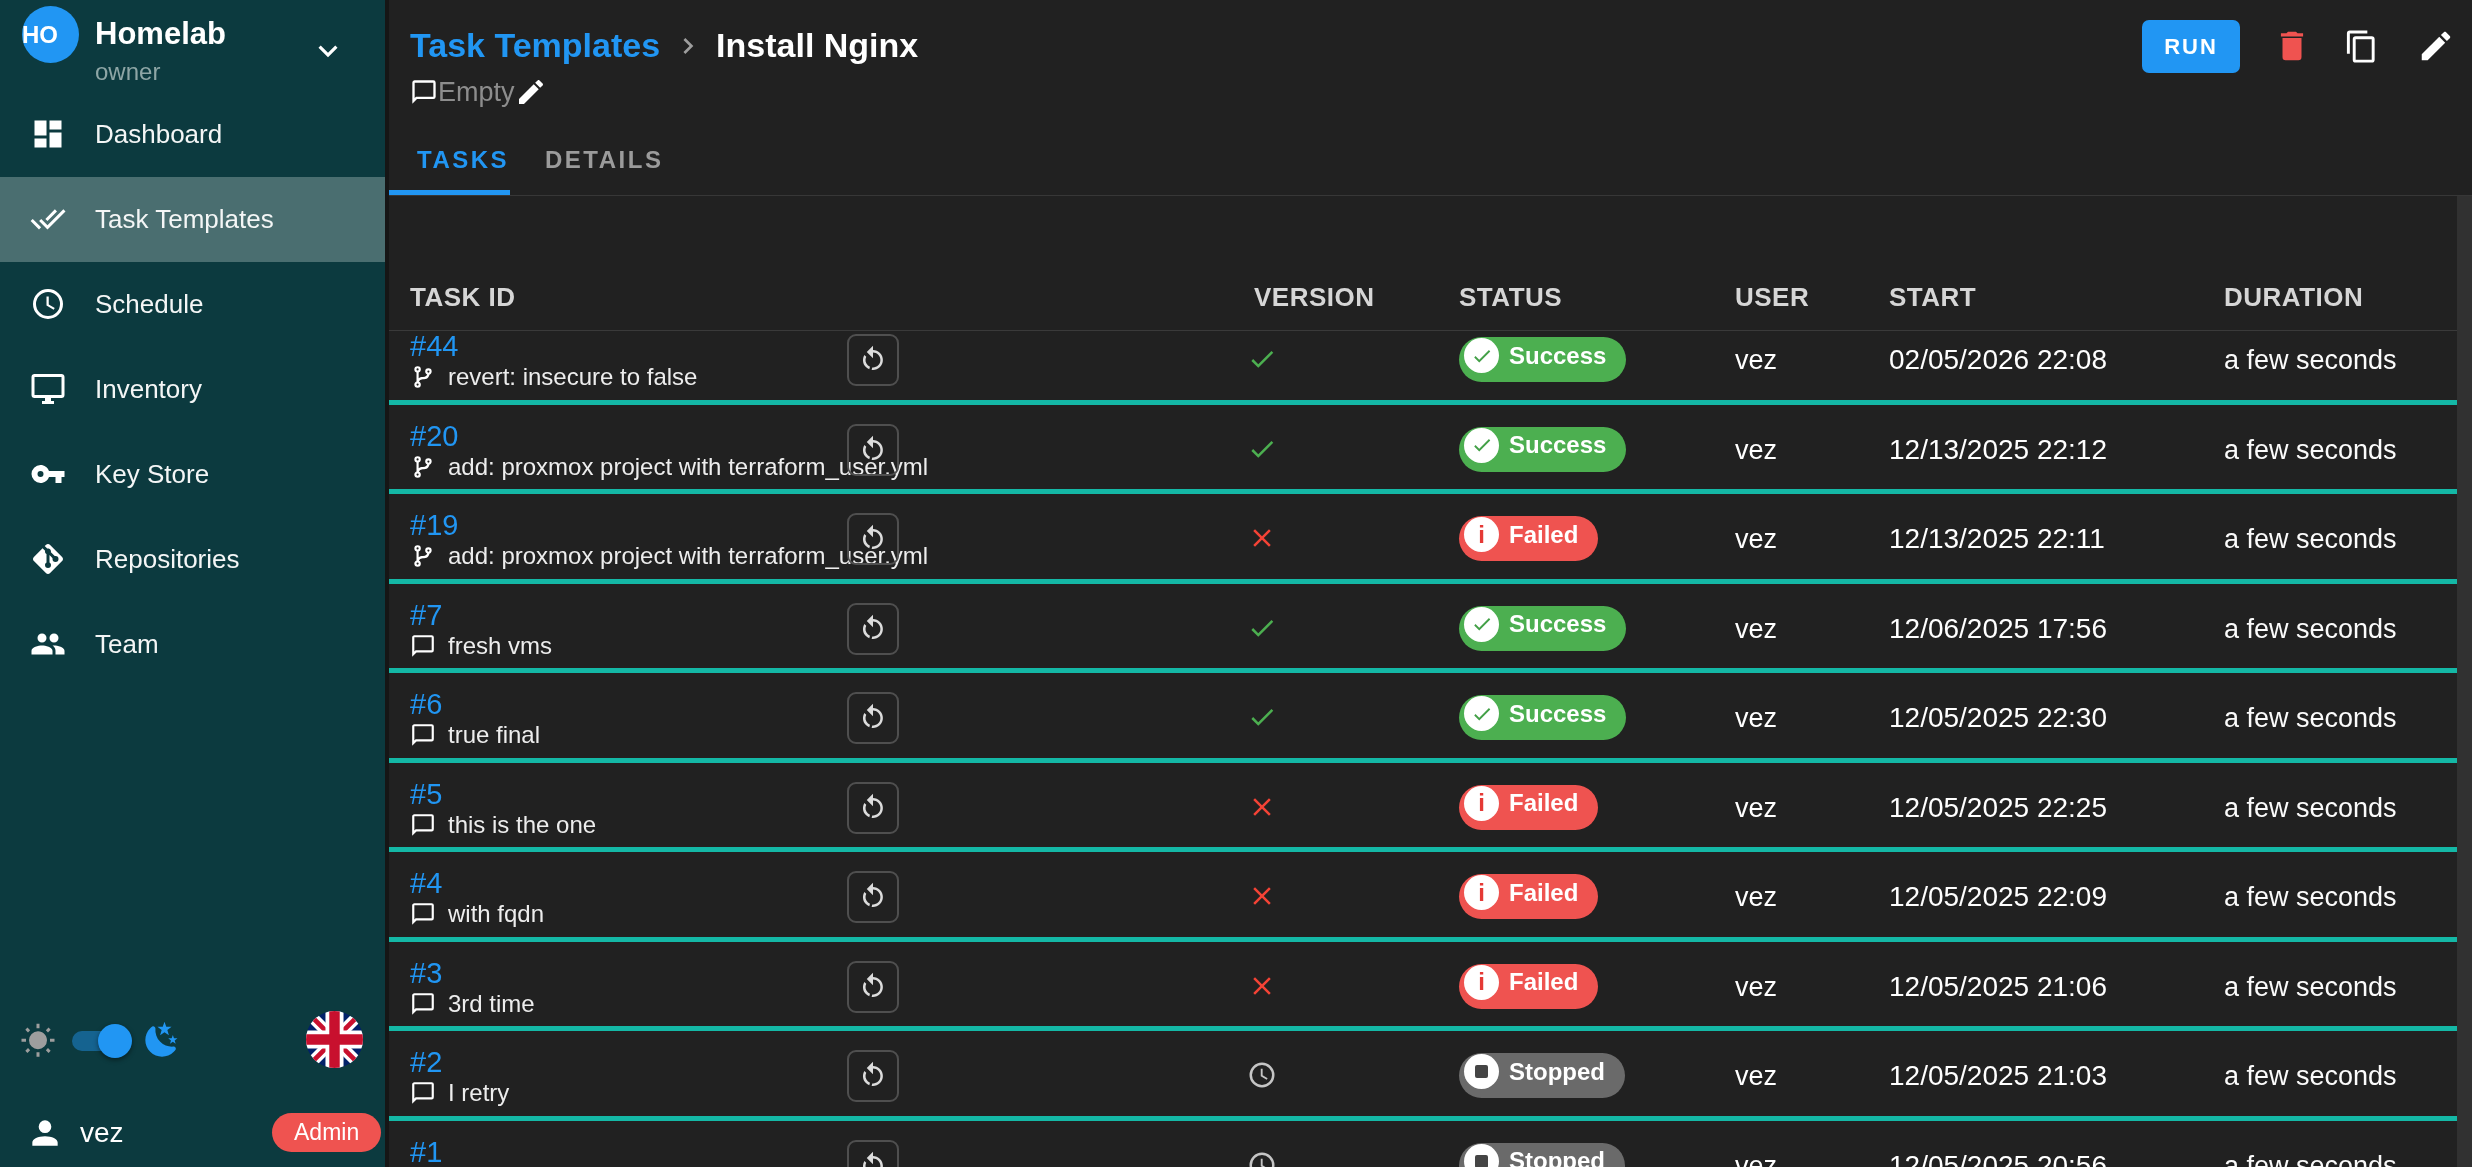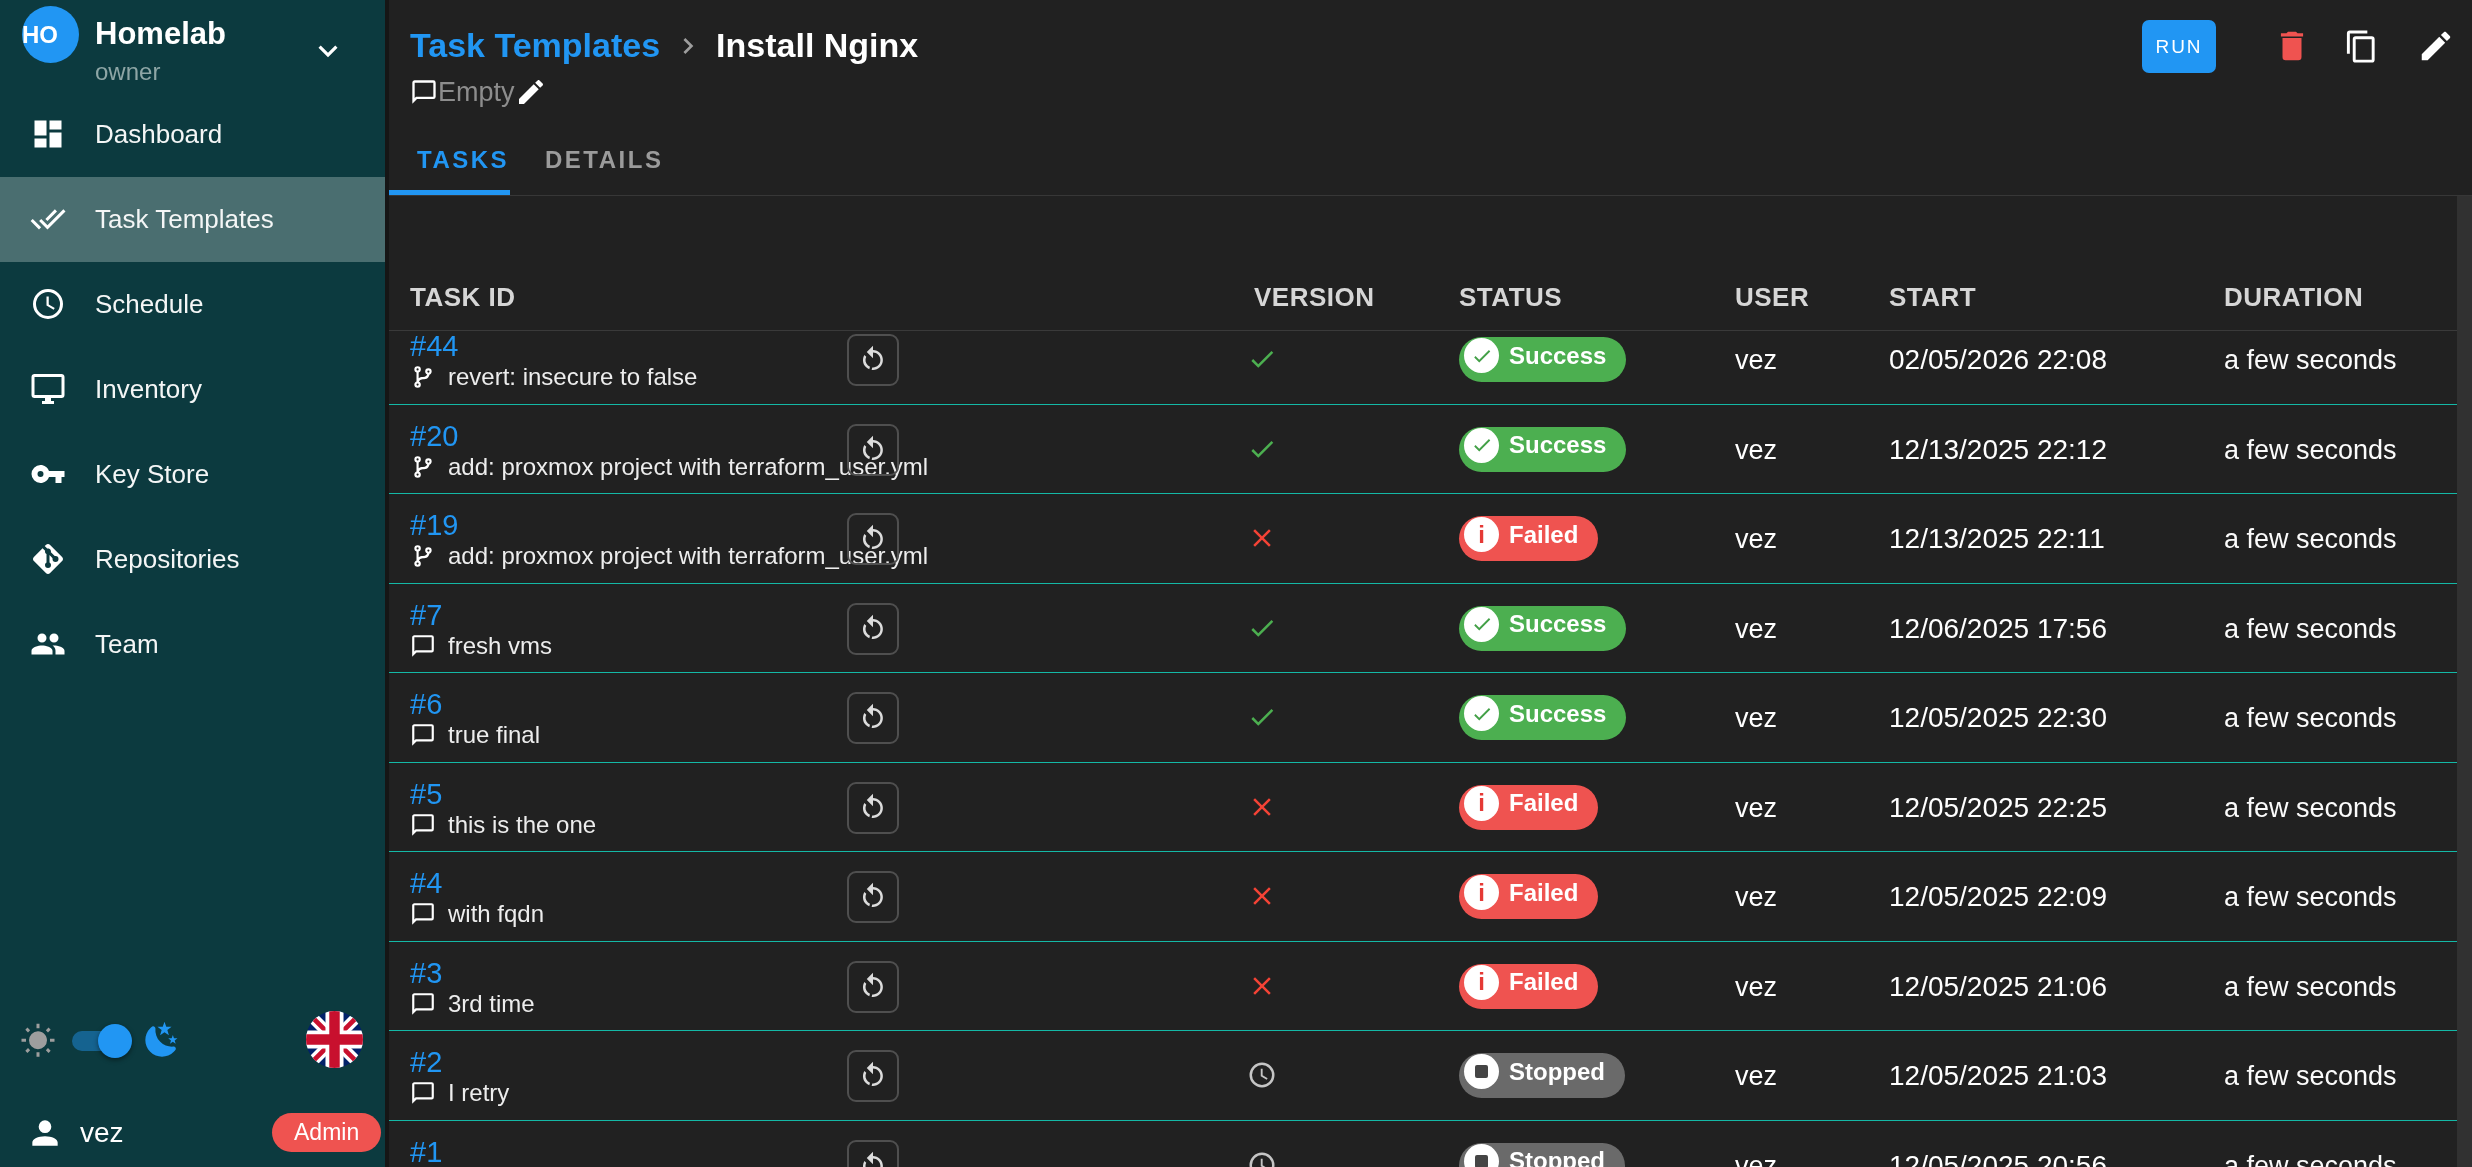--- a/index.html
+++ b/index.html
@@ -37,22 +37,22 @@
   .uname{position:absolute;left:80px;top:13px;font-size:28px;color:#fff}
   .badge{position:absolute;left:272px;top:9px;height:39px;border-radius:20px;background:var(--danger);
     color:#fff;font-size:23px;font-weight:500;display:inline-flex;align-items:center;padding:0 22px}
 
   
   main{flex:1;position:relative;background:var(--content-bg)}
   .crumbs{position:absolute;left:25px;top:26px;display:flex;align-items:center;gap:12px;font-size:34px;font-weight:bold}
   .crumb-parent{color:var(--accent);cursor:pointer}
   .crumb-sep{width:32px;height:32px;color:#9E9E9E}
   .crumb-current{color:#fff}
-  .run-btn{position:absolute;left:1757px;top:20px;width:74px;height:53px;background:var(--accent);border:none;border-radius:7px;
-    color:#fff;font-size:19px;font-weight:normal;letter-spacing:2px;cursor:pointer;font-family:inherit}
+  .run-btn{position:absolute;left:1757px;top:20px;width:98px;height:53px;background:var(--accent);border:none;border-radius:7px;
+    color:#fff;font-size:22px;font-weight:bold;letter-spacing:2px;cursor:pointer;font-family:inherit}
   .icon-btn{position:absolute;top:27px;width:38px;height:38px;background:transparent;border:none;cursor:pointer;padding:0}
   .icon-btn span{display:block;width:38px;height:38px}
   .icon-btn.trash{left:1888px;color:var(--danger)}
   .icon-btn.copy{left:1959px;color:#fff}
   .icon-btn.copy span{width:35px;height:35px}
   .icon-btn.edit{left:2032px;color:#fff}
   .desc{position:absolute;left:25px;top:74px;height:36px;display:flex;align-items:center;gap:0}
   .desc-bubble{width:28px;height:28px;color:#fff}
   .desc-text{font-size:27px;color:#8D8D8D}
   .desc-edit{background:transparent;border:none;cursor:pointer;width:32px;height:32px;color:#fff;padding:0}
@@ -61,21 +61,21 @@
   .tab-active{left:32px;color:var(--accent)}
   .tab-inactive{left:160px;color:#9B9B9B}
   .tab-underline{position:absolute;left:0;top:190px;width:125px;height:5px;background:var(--accent)}
   .tabs-divider{position:absolute;left:0;right:0;top:195px;height:1px;background:#373737}
 
   .thead{position:absolute;left:0;right:15px;top:269px;height:62px;border-bottom:1px solid #3A3A3A}
   .thead span{position:absolute;top:13px;font-size:26px;font-weight:bold;color:#D6D6D6;letter-spacing:.5px}
   .col-0{left:25px}.col-1{left:869px}.col-2{left:1074px}.col-3{left:1350px}.col-4{left:1504px}.col-5{left:1839px}
 
   .rows{position:absolute;left:0;right:15px;top:315px;bottom:0;overflow:hidden}
-  .trow{position:relative;height:89.5px;border-bottom:1px solid #14b8a6}
+  .trow{position:relative;height:89.5px;border-bottom:5px solid #14b8a6}
   .task-link{position:absolute;left:25px;top:15px;font-size:29px;color:var(--accent);text-decoration:none;cursor:pointer}
   .task-msg{position:absolute;left:25px;top:48px;display:flex;align-items:center;gap:12px}
   .micon{width:26px;height:26px;color:#fff;flex:none}
   .mtext{font-size:24px;color:#EDEDED;white-space:nowrap}
   .restart{position:absolute;left:462px;top:19px;width:52px;height:52px;border:2px solid #4F4F4F;border-radius:9px;
     background:transparent;cursor:pointer;display:flex;align-items:center;justify-content:center;padding:0}
   .restart span{display:block;width:30px;height:30px;color:#DCDCDC}
   .vicon{position:absolute;left:862px;top:29px;width:30px;height:30px}
   .v-ok{color:#4CAF50}.v-fail{color:#F44336}.v-clock{color:#C5C5C5}
   .chip{position:absolute;left:1074px;top:22px;height:45px;border-radius:23px;display:inline-flex;align-items:center;

